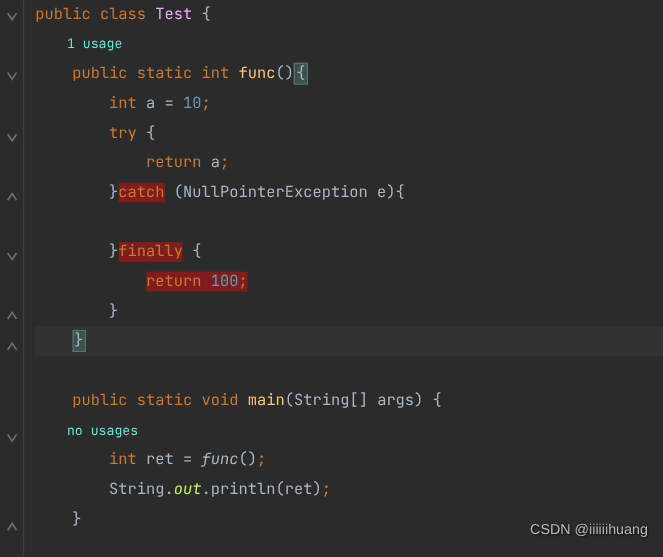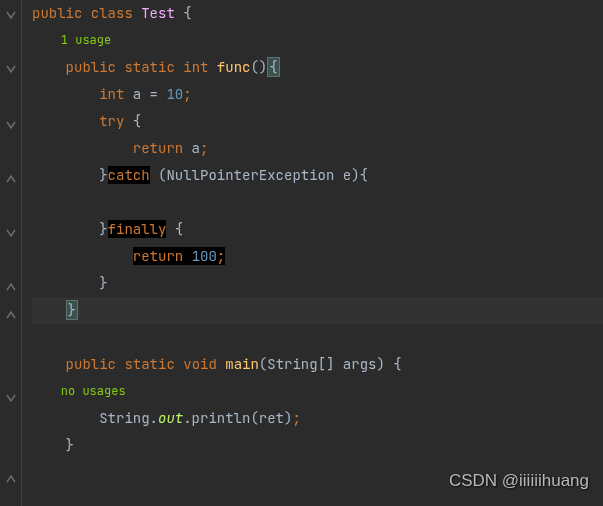--- a/index.html
+++ b/index.html
@@ -40,29 +40,29 @@
     .code-line {
       white-space: pre;
       height: 27px;
     }
     .kw { color: #cc7832; }
     .num { color: #6897bb; }
     .str-method { color: #ffc66d; }
     .ident { color: #f0abfc; }
     .field { color: #bef264; }
     .italic { font-style: italic; }
-    .hint { color: #84cc16; font-size: 12px; }
-    .hl-warn { background: #000000; }
+    .hint { color: #5eead4; font-size: 12px; }
+    .hl-warn { background: #7f1d1d; }
     .hl-cursor-line { background: #323232; display: block; width: 100%; }
     .watermark {
       position: absolute;
       bottom: 12px;
       right: 14px;
       color: #b8b8b8;
-      font-size: 17px;
+      font-size: 13px;
       text-shadow: 1px 1px 2px rgba(0,0,0,0.8);
       font-family: sans-serif;
     }
     .caret-brace { background: #3b514d; border: 1px solid #5c7370; padding: 0 1px;}
   </style>
 </head>
 <body>
 
 <div class="editor">
   <div class="gutter">
@@ -122,18 +122,19 @@
     <div class="code-line">            <span class="kw">return</span><span> a</span><span class="kw">;</span></div>
     <div class="code-line">        <span>}</span><span class="kw hl-warn">catch</span><span> (NullPointerException e){</span></div>
     <div class="code-line"><span></span></div>
     <div class="code-line">        <span>}</span><span class="kw hl-warn">finally</span><span> {</span></div>
     <div class="code-line">            <span class="hl-warn"><span class="kw">return</span><span> </span><span class="num">100</span><span class="kw">;</span></span></div>
     <div class="code-line">        <span>}</span></div>
     <div class="code-line hl-cursor-line">    <span class="caret-brace">}</span></div>
     <div class="code-line"><span></span></div>
     <div class="code-line">    <span class="kw">public</span> <span class="kw">static</span> <span class="kw">void</span> <span class="str-method">main</span><span>(String[] args) {</span></div>
     <div class="code-line hint">    <span>no usages</span></div>
+    <div class="code-line">        <span class="kw">int</span><span> ret = </span><span class="italic">func</span><span>()</span><span class="kw">;</span></div>
     <div class="code-line">        <span>String.</span><span class="field italic">out</span><span>.println(ret)</span><span class="kw">;</span></div>
     <div class="code-line">    <span>}</span></div>
   </div>
 </div>
 
 <div class="watermark">CSDN @iiiiiihuang</div>
 
 </body></html>

